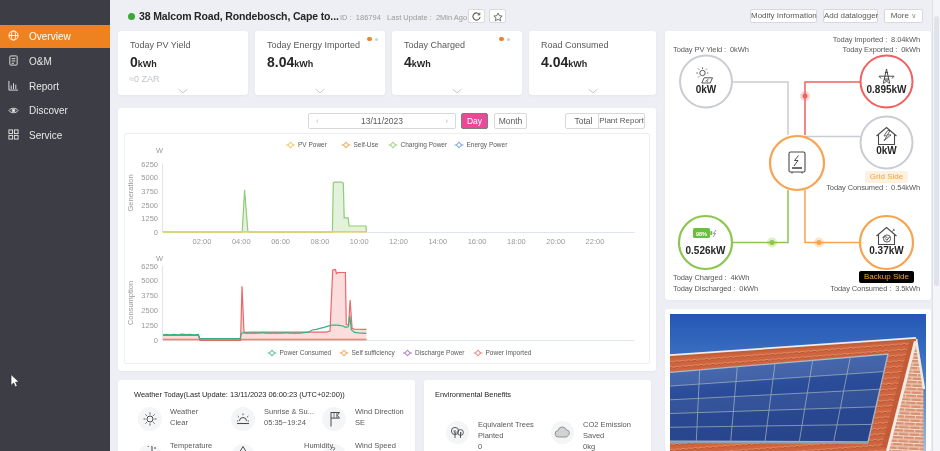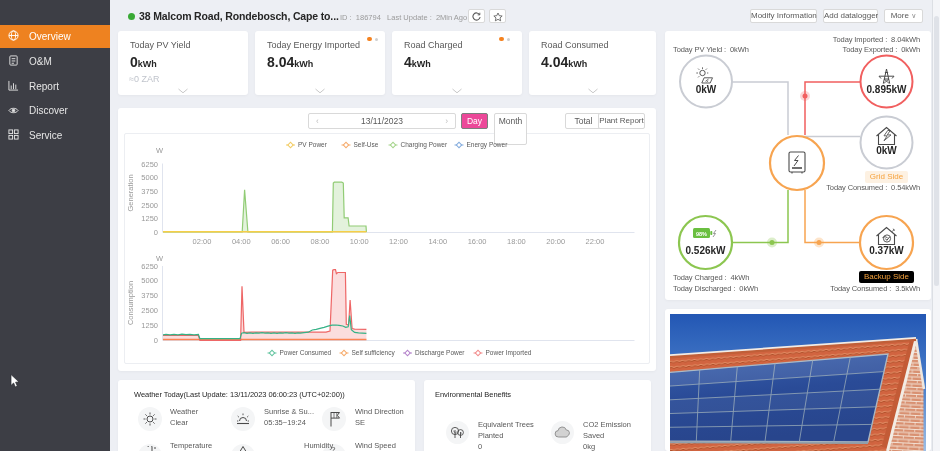--- a/index.html
+++ b/index.html
@@ -76,21 +76,21 @@
 
   <div class="abs" style="left:130px;top:40px;font-size:9px;color:#595959;">Today PV Yield</div>
   <div class="abs" style="left:130px;top:54px;font-size:14px;font-weight:bold;color:#262626;">0<span style="font-size:9px;">kWh</span></div>
   <div class="abs" style="left:129px;top:74px;font-size:9px;color:#c0c4cc;">≈0 ZAR</div>
 
   <div class="abs" style="left:267px;top:40px;font-size:9px;color:#595959;">Today Energy Imported</div>
   <div class="abs" style="left:267px;top:54px;font-size:14px;font-weight:bold;color:#262626;">8.04<span style="font-size:9px;">kWh</span></div>
   <div class="abs" style="left:367px;top:36.5px;width:4.5px;height:4.5px;border-radius:50%;background:#f5821f;"></div>
   <div class="abs" style="left:374.5px;top:37.5px;width:3px;height:3px;border-radius:50%;background:#cfcfcf;"></div>
 
-  <div class="abs" style="left:404px;top:40px;font-size:9px;color:#595959;">Road Charged</div>
+  <div class="abs" style="left:404px;top:40px;font-size:9px;color:#595959;">Today Charged</div>
   <div class="abs" style="left:404px;top:54px;font-size:14px;font-weight:bold;color:#262626;">4<span style="font-size:9px;">kWh</span></div>
   <div class="abs" style="left:499px;top:36.5px;width:4.5px;height:4.5px;border-radius:50%;background:#f5821f;"></div>
   <div class="abs" style="left:506.5px;top:37.5px;width:3px;height:3px;border-radius:50%;background:#cfcfcf;"></div>
 
   <div class="abs" style="left:541px;top:40px;font-size:9px;color:#595959;">Road Consumed</div>
   <div class="abs" style="left:541px;top:54px;font-size:14px;font-weight:bold;color:#262626;">4.04<span style="font-size:9px;">kWh</span></div>
 
   <svg class="abs" style="left:177px;top:87.5px;" width="12" height="6" viewBox="0 0 12 6" fill="none" stroke="#c9c9c9" stroke-width="1">
       <path d="M1.5 1 L6 4.8 L10.5 1"></path>
     </svg>
@@ -107,21 +107,21 @@
 
 <div class="card" style="left:118px;top:108px;width:538px;height:263px;"></div>
 <div class="abs" style="left:124px;top:133px;width:526px;height:231px;border:1px solid #eceef2;border-radius:2px;"></div>
 <div id="chart-controls">
   <div class="btn" style="left:308px;top:113px;width:148px;height:16px;line-height:14px;font-size:8.5px;">
     <span style="position:absolute;left:7px;color:#bfbfbf;">‹</span>
     13/11/2023
     <span style="position:absolute;right:7px;color:#bfbfbf;">›</span>
   </div>
   <div class="btn" style="left:461px;top:113px;width:27px;height:16px;line-height:14px;font-size:8.5px;background:#ec4899;border-color:#7d7d7d;color:#fff;">Day</div>
-  <div class="btn" style="left:494px;top:113px;width:33px;height:32px;line-height:14px;font-size:8.5px;">Month</div>
+  <div class="btn" style="left:494px;top:113px;width:33px;height:16px;line-height:14px;font-size:8.5px;">Month</div>
   <div class="btn" style="left:533px;top:113px;width:26px;height:16px;line-height:14px;font-size:8.5px;margin-left:34px;">Year</div>
   <div class="btn" style="left:565px;top:113px;width:37px;height:16px;line-height:14px;font-size:8.5px;">Total</div>
   <div class="btn" style="left:598px;top:113px;width:47px;height:16px;line-height:14px;font-size:8px;white-space:nowrap;">Plant Report</div>
 </div>
 <div id="charts">
 <svg class="abs" style="left:118px;top:138px;" width="538" height="113" viewBox="0 0 538 113" font-family="Liberation Sans, sans-serif">
 
   <g font-size="6.5" fill="#595959">
     <path d="M168 7 h9" stroke="#f2cc63"></path>
         <rect x="170.6" y="5.1" width="3.8" height="3.8" transform="rotate(45 172.5 7)" fill="#fff" stroke="#f2cc63"></rect>

